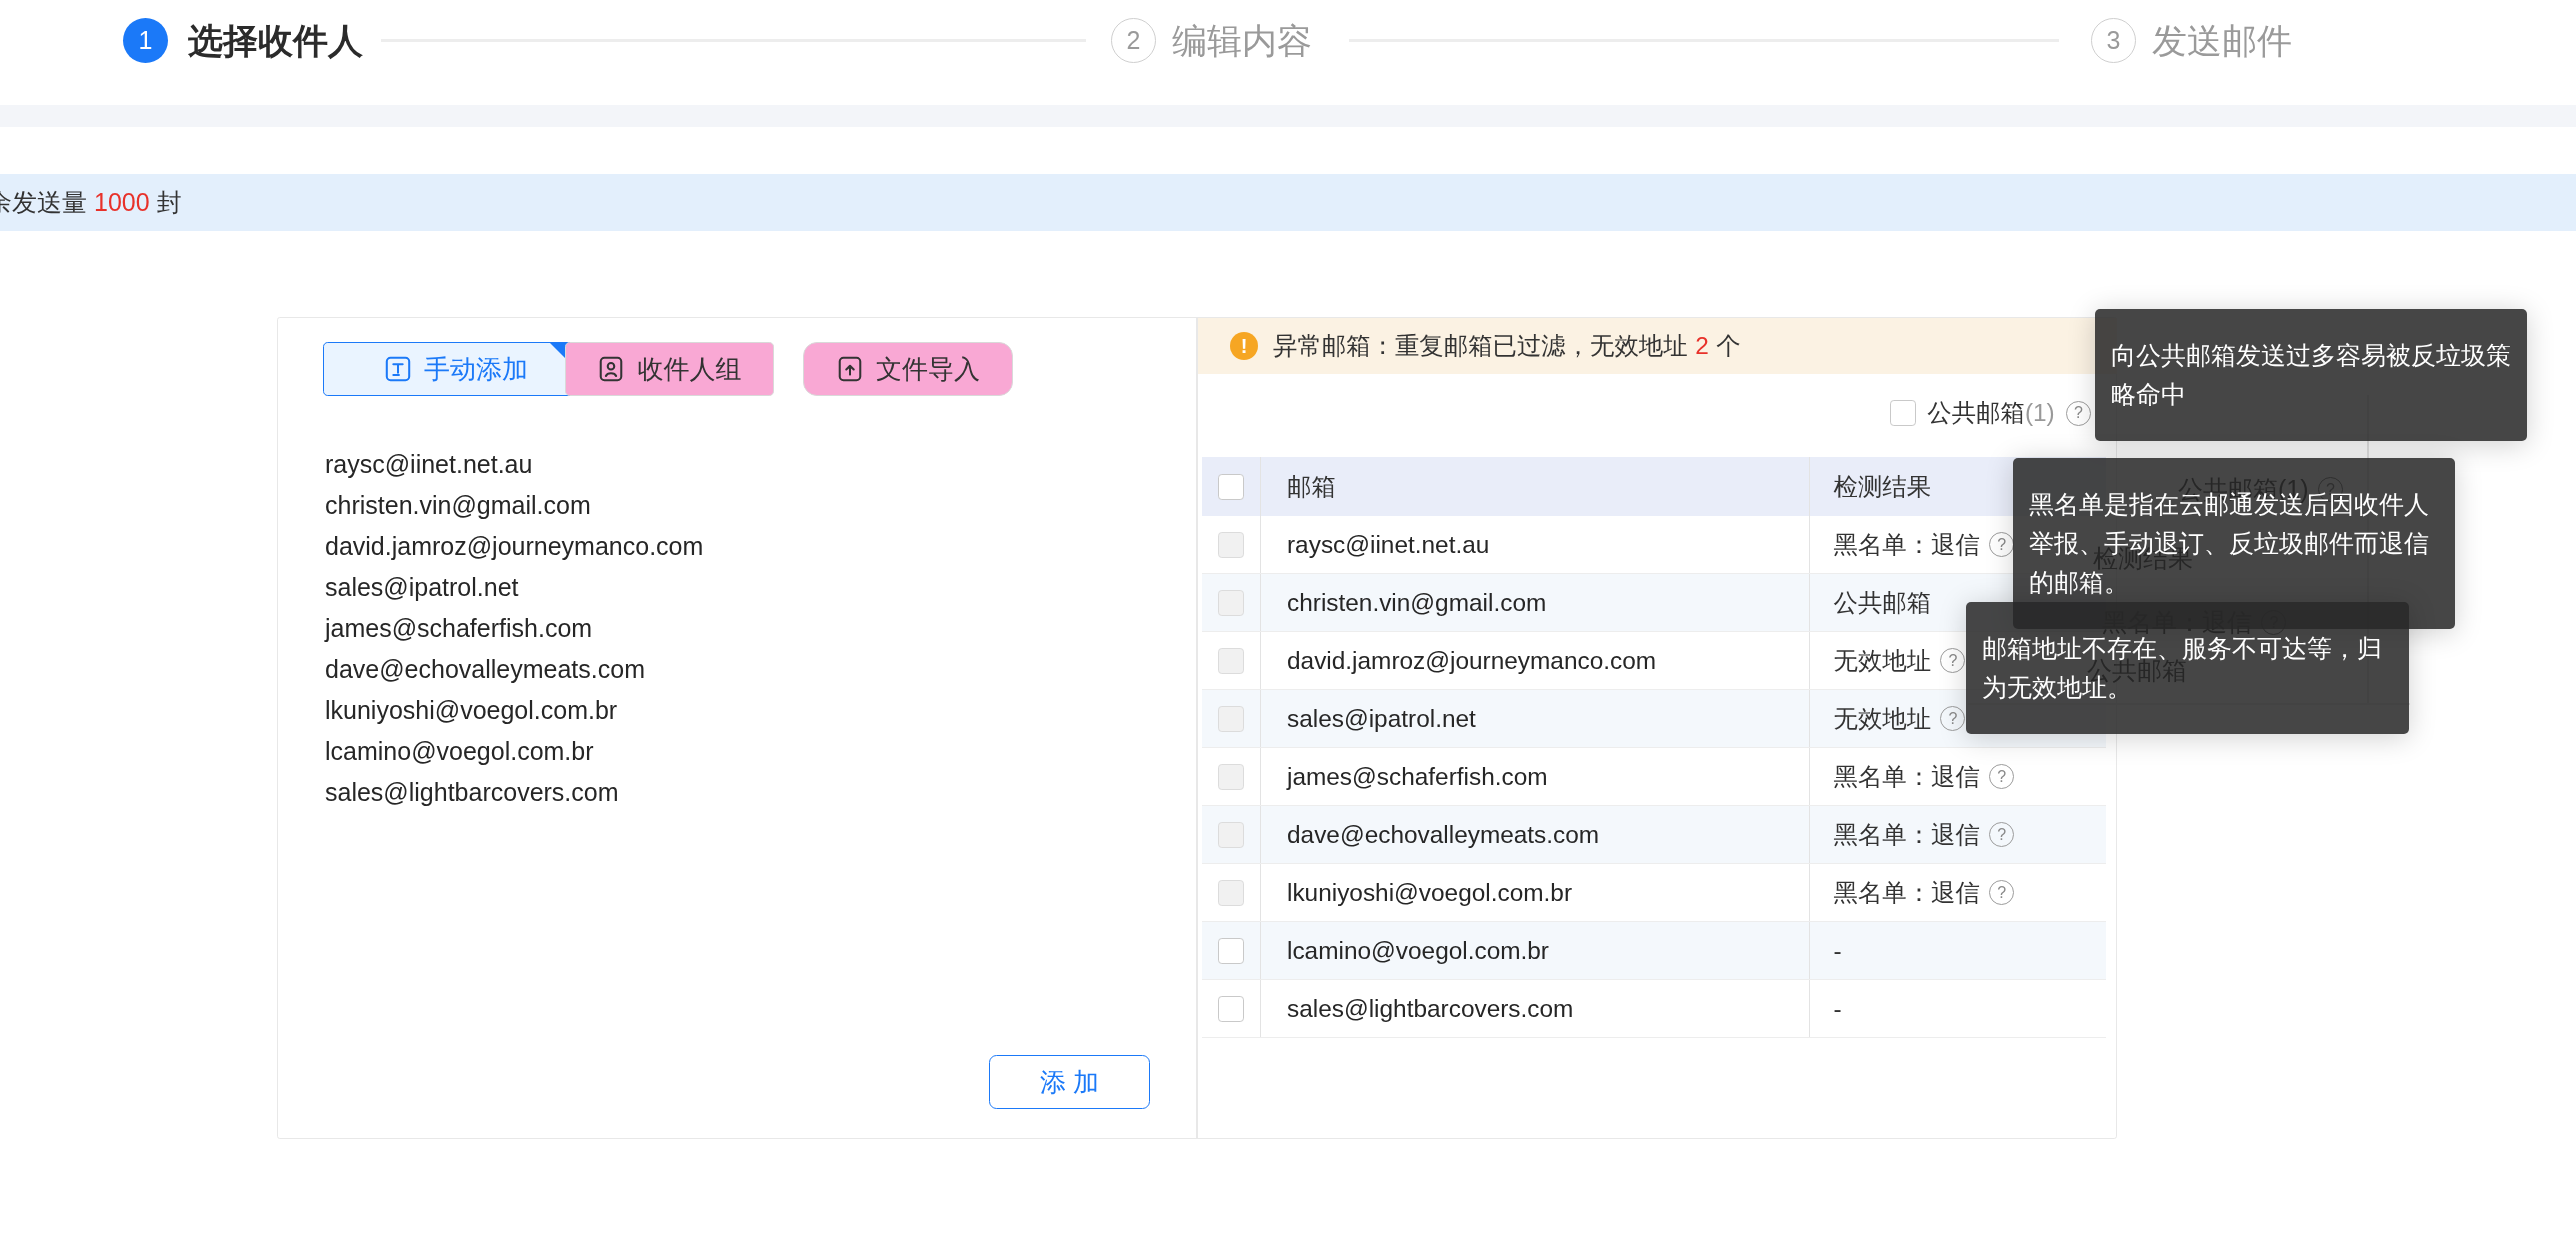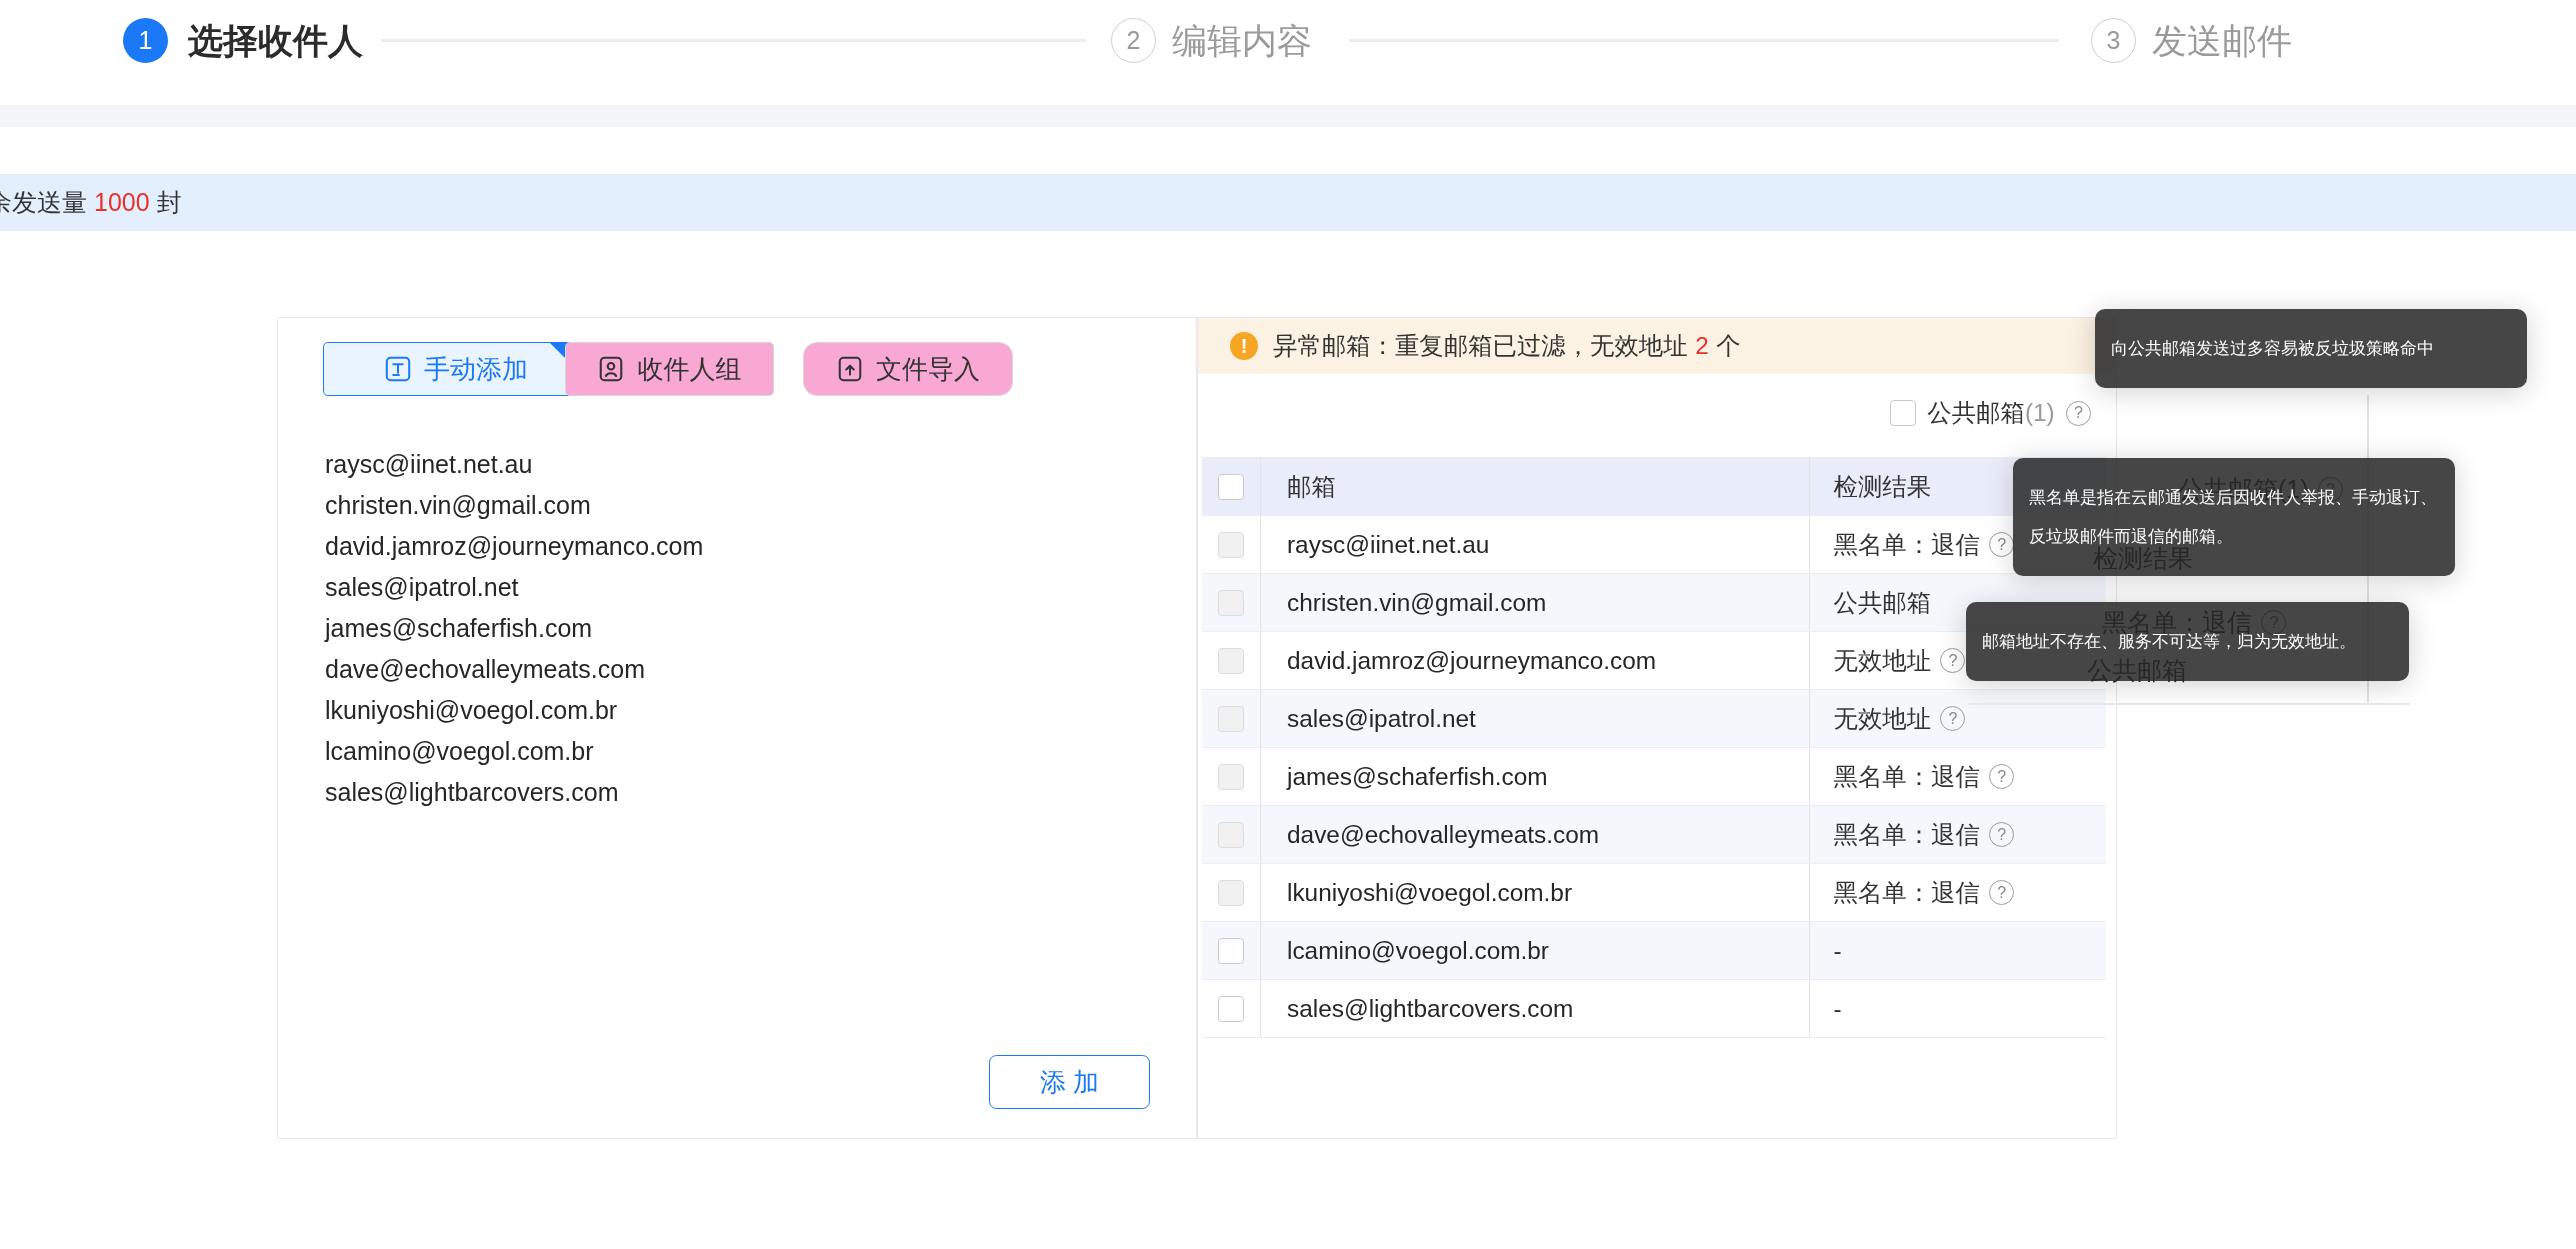--- a/index.html
+++ b/index.html
@@ -74,21 +74,21 @@
   .col-result{flex:1;box-sizing:border-box;padding-left:23.5px;display:flex;align-items:center;gap:9.4px;
     font-size:24.4px;color:#333;}
   .thead .col-email,.thead .col-result{font-weight:500;color:#333;}
   
   .ghost{position:absolute;color:#222;font-size:25px;white-space:nowrap;z-index:5;display:flex;align-items:center;gap:9.4px;}
   .ghost .help-icon{border-color:#555;color:#555;}
   .ghost-line-v{position:absolute;width:1.9px;background:#e3e3e3;z-index:4;}
   .ghost-line-h{position:absolute;height:1.9px;background:#e9e9e9;z-index:4;}
   
   .tooltip{position:absolute;width:442px;box-sizing:border-box;background:rgba(40,40,40,0.86);
-    color:#fff;font-size:17px;line-height:39px;padding:20px 16px;border-radius:10px;z-index:10;
+    color:#fff;font-size:25px;line-height:39px;padding:27px 16px;border-radius:5px;z-index:10;
     box-shadow:0 3.8px 28px rgba(0,0,0,0.18);}
 </style>
 </head>
 <body>
 
 <div class="step-header">
   <div class="step-circle active" style="left:123px;top:18px;">1</div>
   <div class="step-label active" style="left:188px;top:24.4px;">选择收件人</div>
   <div class="step-line" style="left:381px;width:705px;"></div>
   <div class="step-circle inactive" style="left:1111px;top:18px;">2</div>

